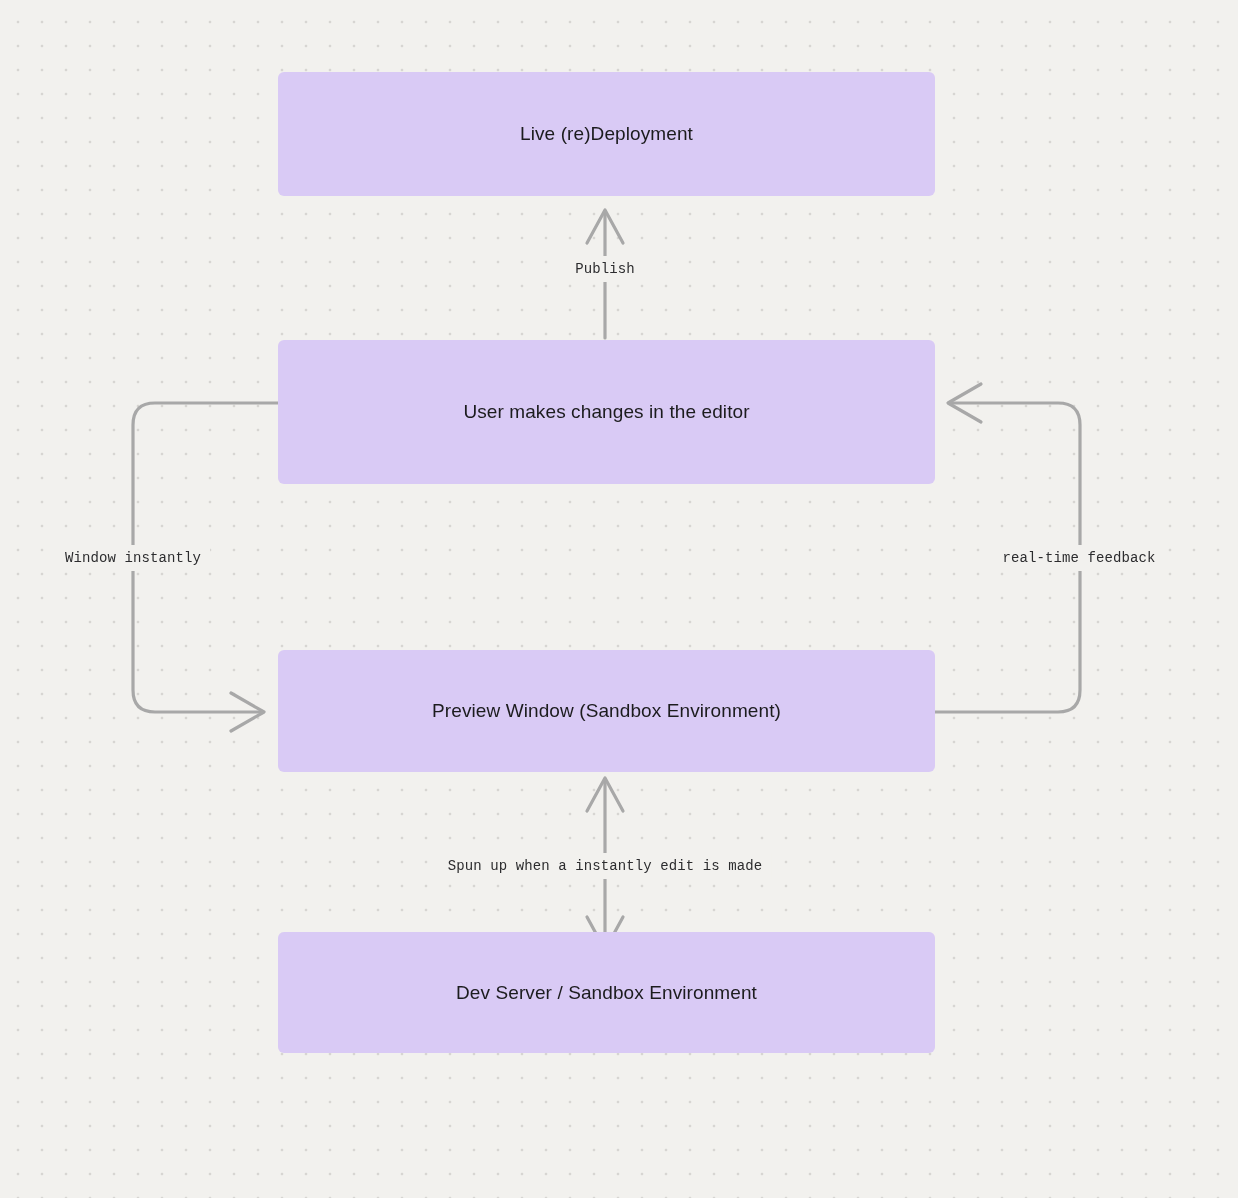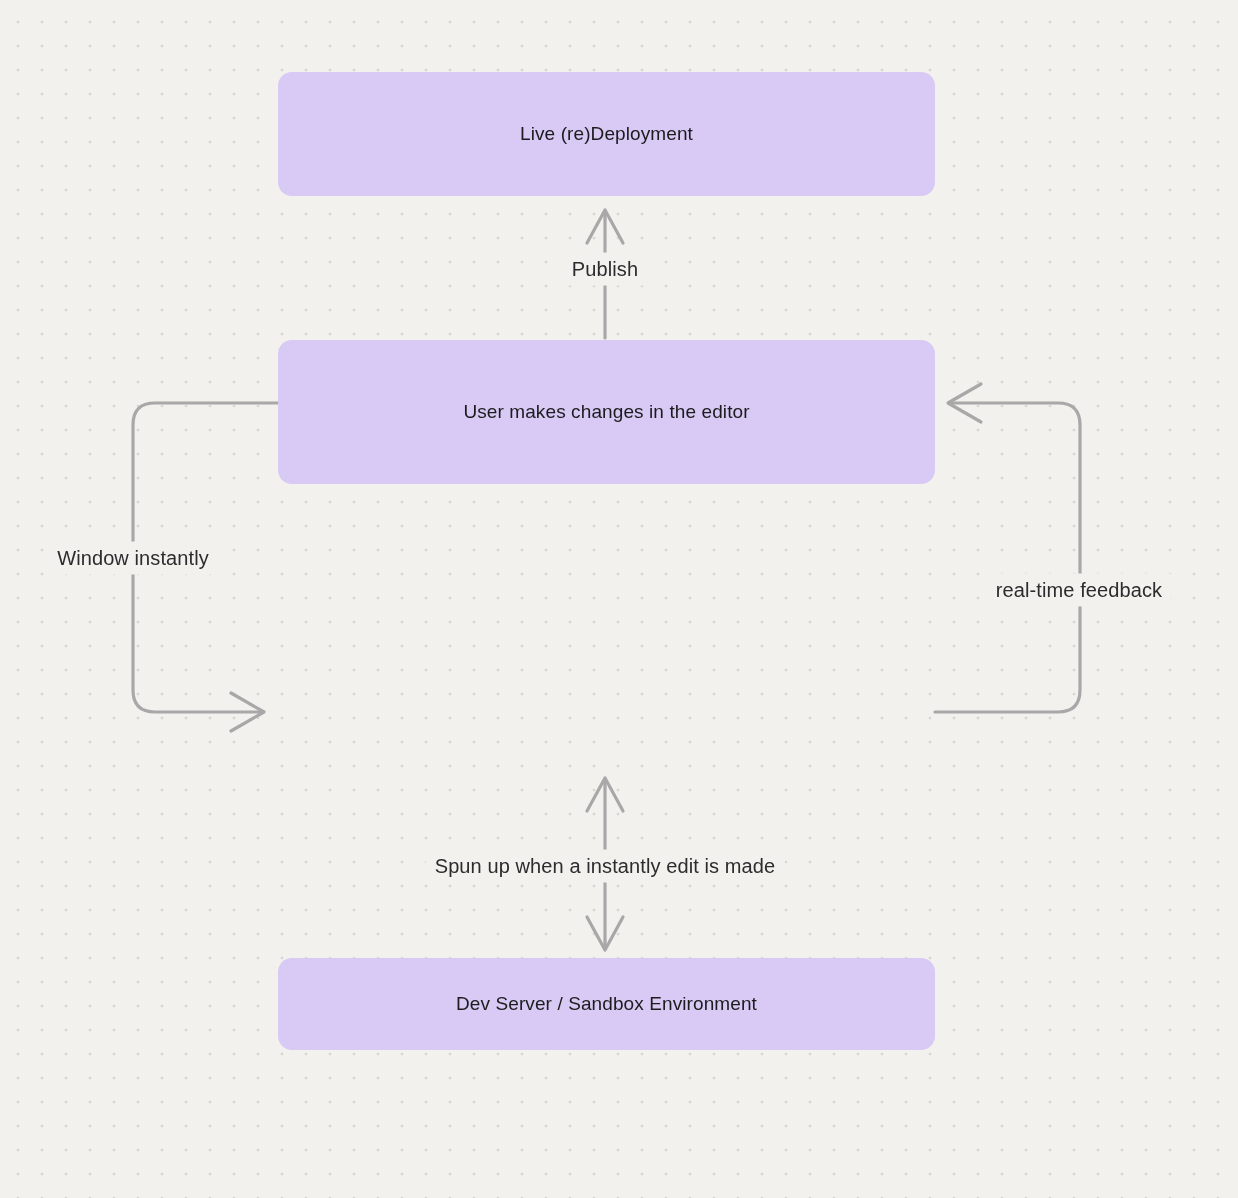--- a/index.html
+++ b/index.html
@@ -35,46 +35,47 @@
     fill: none;
     stroke: var(--arrow-color);
     stroke-width: 3.2;
     stroke-linecap: round;
     stroke-linejoin: round;
   }
   .node {
     position: absolute;
     left: 278px;
     width: 657px;
-    border-radius: 14px;
+    border-radius: 6px;
     background: var(--node-fill);
     display: flex;
     align-items: center;
     justify-content: center;
     color: var(--node-text-color);
     font-size: 19px;
     letter-spacing: 0.1px;
   }
   .node-1 { top: 72px;  height: 124px; }
   .node-2 { top: 340px; height: 144px; }
   .node-3 { top: 650px; height: 122px; }
-  .node-4 { top: 958px; height: 92px; }
+  .node-4 { top: 932px; height: 121px; }
   .edge-label {
     position: absolute;
     transform: translate(-50%, -50%);
     background: var(--background-color);
     color: var(--label-text-color);
-    font-size: 20px;
+    font-size: 14px;
     letter-spacing: 0.1px;
     padding: 5px 9px;
     white-space: nowrap;
+    font-family: Liberation Mono, monospace;
   }
   .label-publish   { left: 605px;  top: 269px; }
   .label-updates   { left: 133px;  top: 558px; }
-  .label-feedback  { left: 1079px; top: 558px; margin-top: 32px; }
+  .label-feedback  { left: 1079px; top: 558px; }
   .label-spun-up   { left: 605px;  top: 866px; }
 </style>
 </head>
 <body>
 
 <div class="canvas">
 
   <svg class="edge-layer" width="1238" height="1198" viewBox="0 0 1238 1198" aria-hidden="true">
 
     <g>
@@ -100,20 +101,23 @@
   </svg>
 
   <div class="node node-1">
     <span>Live (re)Deployment</span>
   </div>
 
   <div class="node node-2">
     <span>User makes changes in the editor</span>
   </div>
 
+  <div class="node node-3">
+    <span>Preview Window (Sandbox Environment)</span>
+  </div>
 
   <div class="node node-4">
     <span>Dev Server / Sandbox Environment</span>
   </div>
 
   <div class="edge-label label-publish">Publish</div>
 
   <div class="edge-label label-updates">Window instantly</div>
 
   <div class="edge-label label-feedback">real-time feedback</div>

